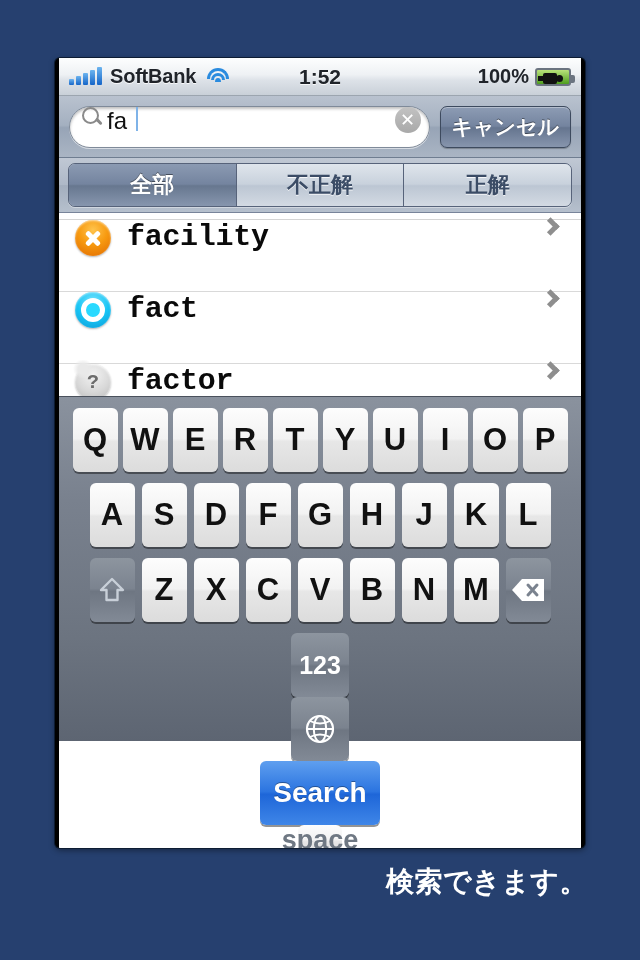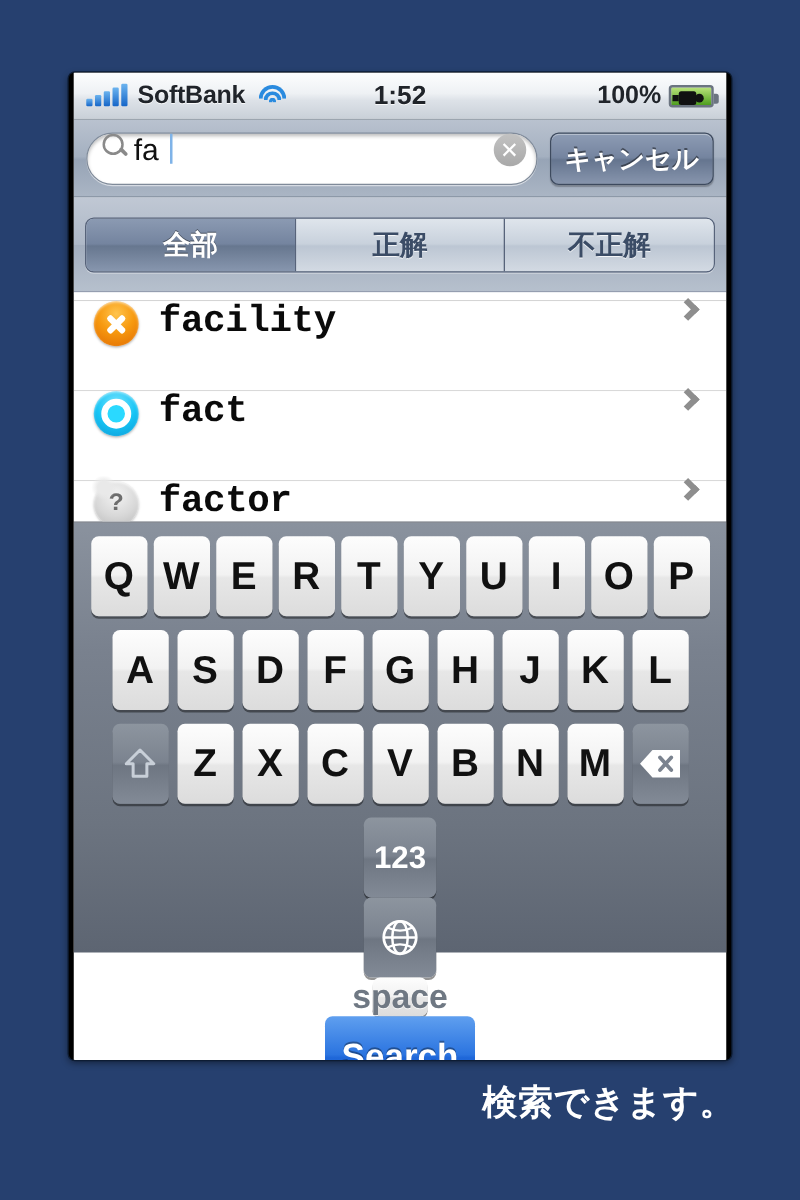--- a/index.html
+++ b/index.html
@@ -85,21 +85,21 @@
     background:linear-gradient(180deg,#8d9cb4 0%,#74849f 48%,#65758f 52%,#8795ad 100%);
     border:1px solid #3d4a5e;
     box-shadow:inset 0 1px 0 rgba(255,255,255,.35), 0 1px 1px rgba(0,0,0,.25);
     display:flex; align-items:center; justify-content:center;
     color:#fff; font-size:21px; font-weight:bold;
     text-shadow:0 -1px 0 rgba(0,0,0,.45); flex:none;
   }
 
   
   .segbar{
-    height:76px; width:100%;
+    height:55px; width:100%;
     background:linear-gradient(180deg,#c0c8d4 0%,#aeb8c7 50%,#a3aebe 51%,#b6c0cd 100%);
     border-bottom:1px solid #78849a;
     display:flex; align-items:center; padding:0 9px;
   }
   .seg{
     flex:1; display:flex; height:44px; border-radius:7px; overflow:hidden;
     border:1px solid #57637a; box-shadow:0 1px 0 rgba(255,255,255,.4);
   }
   .seg > div{
     flex:1; display:flex; align-items:center; justify-content:center;
@@ -250,22 +250,22 @@
           <span class="sval">fa</span>
           <span class="caret"></span>
           <span class="clearbtn">✕</span>
         </div>
         <div class="cancelbtn">キャンセル</div>
       </div>
 
       <div class="segbar">
         <div class="seg">
           <div class="on">全部</div>
+          <div class="off">不正解</div>
           <div class="off">正解</div>
-          <div class="off">不正解</div>
         </div>
       </div>
 
       <div class="listwrap">
         <div class="listgap"></div>
 
         <div class="row">
           <span class="ico wrong"></span>
           <span class="rowlabel">facility</span>
           <span class="chev"></span>
@@ -337,22 +337,22 @@
           <div class="key dark num">123</div>
           <div class="key dark globe">
             <svg class="globe-svg" viewBox="0 0 32 32">
               <circle cx="16" cy="16" r="13" fill="none" stroke="#fff" stroke-width="2.2"></circle>
               <ellipse cx="16" cy="16" rx="6.2" ry="13" fill="none" stroke="#fff" stroke-width="2"></ellipse>
               <line x1="3" y1="16" x2="29" y2="16" stroke="#fff" stroke-width="2"></line>
               <path d="M6 8 Q16 13 26 8" fill="none" stroke="#fff" stroke-width="1.8"></path>
               <path d="M6 24 Q16 19 26 24" fill="none" stroke="#fff" stroke-width="1.8"></path>
             </svg>
           </div>
+          <div class="key search">Search</div>
           <div class="key space">space</div>
-          <div class="key search">Search</div>
         </div>
 
       </div>
     </div>
   </div>
 
   <div class="caption">
     <div class="cap2">検索できます。</div>
   </div>
 

